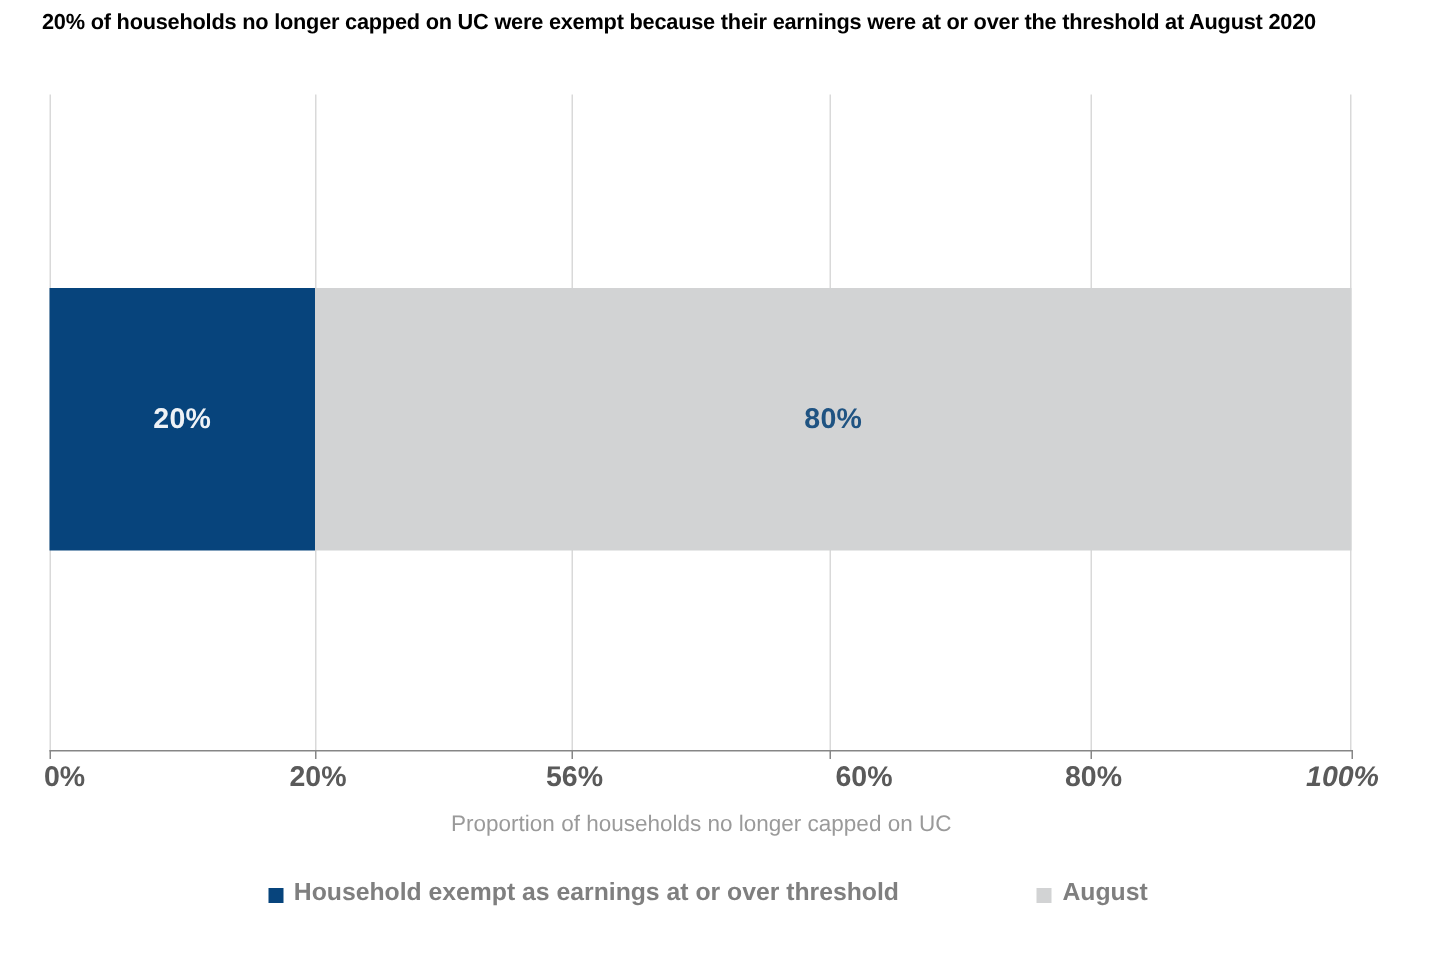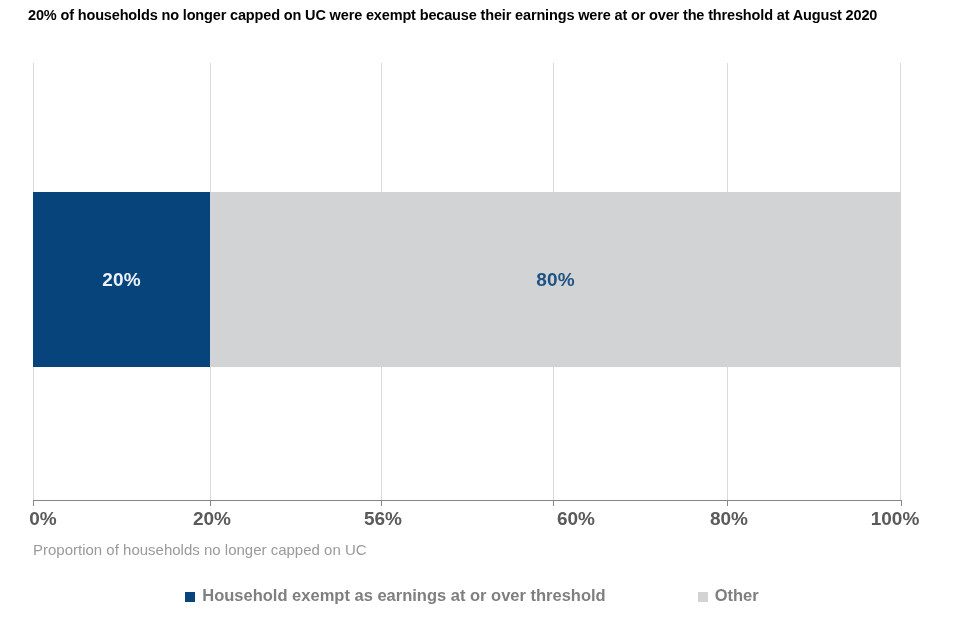--- a/index.html
+++ b/index.html
@@ -101,20 +101,21 @@
     color: #5a5a5a;
     white-space: nowrap;
   }
 
   
   .axis-title {
     position: absolute;
     left: 33px;
     top: 541px;
     width: 869px;
+    text-align: center;
     font-size: 15px;
     color: #9a9a9a;
   }
 
   
   .legend {
     position: absolute;
     left: 0;
     top: 586px;
     width: 944px;
@@ -176,26 +177,26 @@
 <div class="tick-mark" style="left:381px;"></div>
 <div class="tick-mark" style="left:553px;"></div>
 <div class="tick-mark" style="left:727px;"></div>
 <div class="tick-mark" style="left:901px;"></div>
 
 <div class="tick-label" style="left:43px;">0%</div>
 <div class="tick-label" style="left:212px;">20%</div>
 <div class="tick-label" style="left:383px;">56%</div>
 <div class="tick-label" style="left:576px;">60%</div>
 <div class="tick-label" style="left:729px;">80%</div>
-<div class="tick-label" style="left:895px;">100%</div>
+<div class="tick-label" style="left:895px;font-style:italic;">100%</div>
 
 <div class="axis-title">Proportion of households no longer capped on UC</div>
 
 <div class="legend">
   <div class="legend-item">
     <span class="legend-swatch primary"></span>
     <span class="legend-text">Household exempt as earnings at or over threshold</span>
   </div>
   <div class="legend-item">
     <span class="legend-swatch secondary"></span>
-    <span class="legend-text">Other</span>
+    <span class="legend-text">August</span>
   </div>
 </div>
 
 </body></html>

